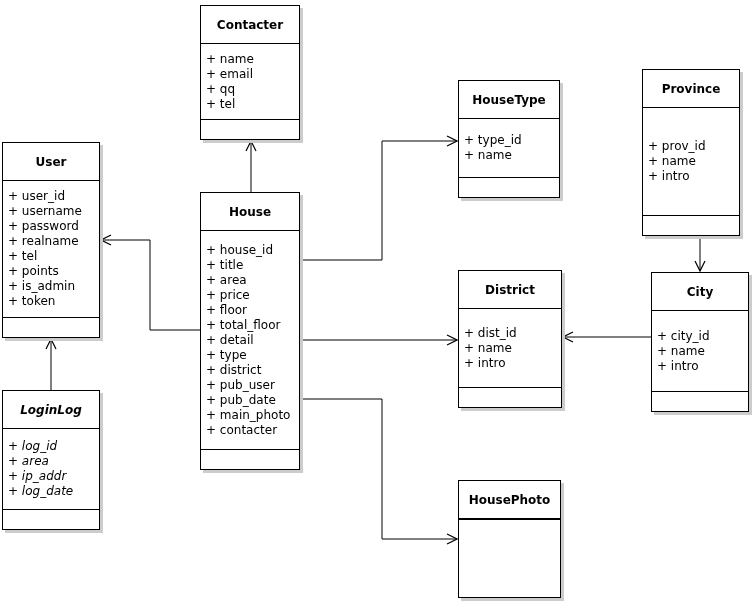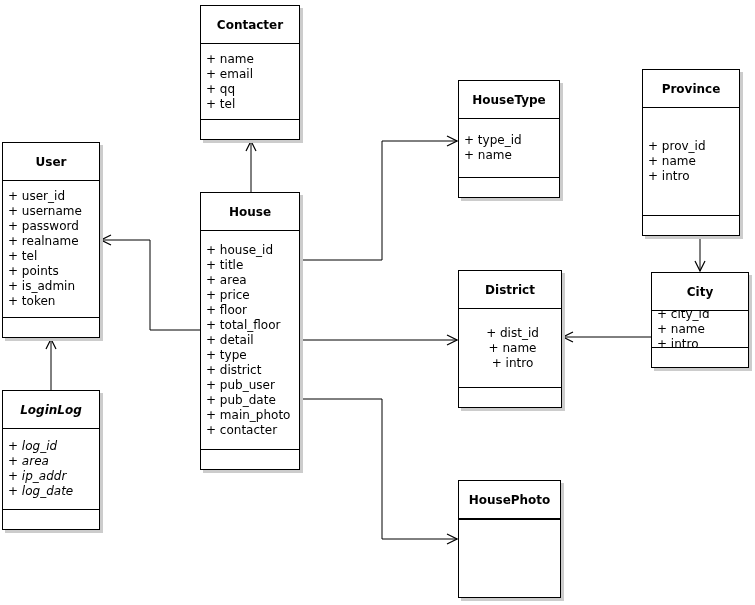--- a/index.html
+++ b/index.html
@@ -152,30 +152,30 @@
     </div>
     <div class="uml-class" style="left: 627px; top: 69px; width: 98px; height: 167px; margin-left: 15px;">
       <div class="uml-title">Province</div>
       <div class="uml-attrs">
         <div class="uml-attr">+ prov_id</div>
         <div class="uml-attr">+ name</div>
         <div class="uml-attr">+ intro</div>
       </div>
       <div class="uml-footer"></div>
     </div>
-    <div class="uml-class" style="left: 458px; top: 270px; width: 104px; height: 138px; text-align: center;">
+    <div class="uml-class" style="left: 458px; top: 270px; width: 104px; height: 138px;">
       <div class="uml-title">District</div>
       <div class="uml-attrs">
         <div class="uml-attr">+ dist_id</div>
         <div class="uml-attr">+ name</div>
         <div class="uml-attr">+ intro</div>
       </div>
       <div class="uml-footer"></div>
     </div>
-    <div class="uml-class" style="left: 651px; top: 272px; width: 98px; height: 96px;">
+    <div class="uml-class" style="left: 651px; top: 272px; width: 98px; height: 140px;">
       <div class="uml-title">City</div>
       <div class="uml-attrs">
         <div class="uml-attr">+ city_id</div>
         <div class="uml-attr">+ name</div>
         <div class="uml-attr">+ intro</div>
       </div>
       <div class="uml-footer"></div>
     </div>
     <div class="uml-class" style="left: 458px; top: 480px; width: 103px; height: 118px;">
       <div class="uml-title">HousePhoto</div>

